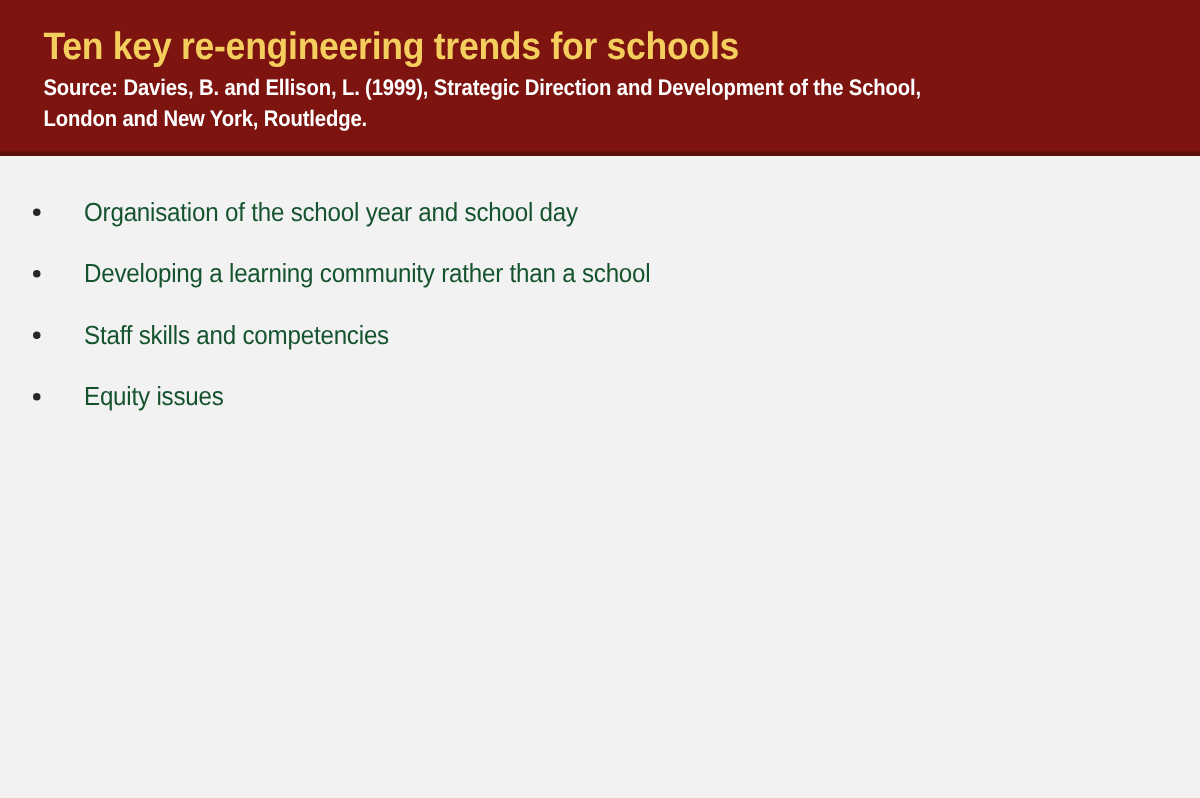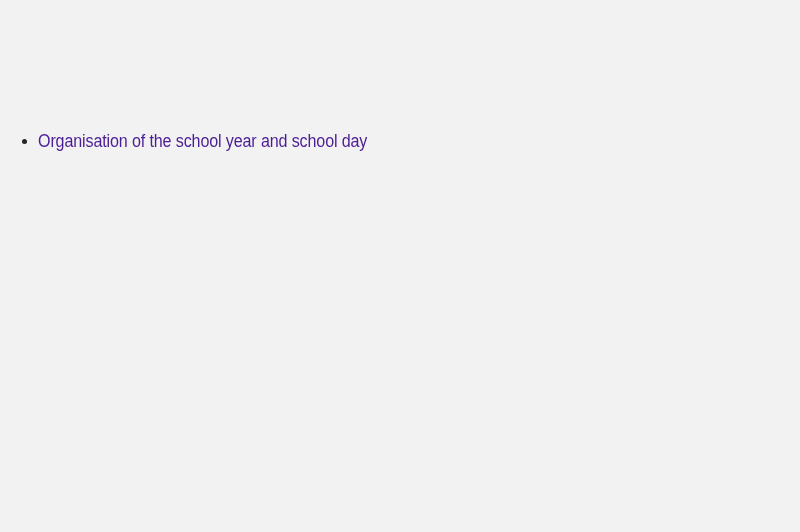--- a/index.html
+++ b/index.html
@@ -80,22 +80,22 @@
   .trend-list {
     list-style: none;
     margin: 0;
     padding: 0;
   }
 
   .trend-item {
     position: relative;
     height: 41px;
     line-height: 41px;
-    padding-left: 38px;
-    color: #4c1d95;
+    padding-left: 56px;
+    color: #14532d;
     font-size: 17.5px;
     font-weight: normal;
     letter-spacing: -0.15px;
     white-space: nowrap;
   }
 
   .trend-bullet {
     position: absolute;
     left: 22px;
     top: 50%;
@@ -110,23 +110,42 @@
     display: inline-block;
     transform: scaleX(0.92);
     transform-origin: left center;
   }
 </style>
 </head>
 <body>
 
 <div class="figure">
 
+  <div class="header">
+    <div class="header-title">Ten key re-engineering trends for schools</div>
+    <div class="header-source">
+      <span class="src-line">Source: Davies, B. and Ellison, L. (1999), Strategic Direction and Development of the School,</span>
+      <span class="src-line">London and New York, Routledge.</span>
+    </div>
+  </div>
 
   <div class="body-area">
     <ul class="trend-list">
       <li class="trend-item">
         <span class="trend-bullet"></span>
         <span class="trend-text">Organisation of the school year and school day</span>
       </li>
+      <li class="trend-item">
+        <span class="trend-bullet"></span>
+        <span class="trend-text">Developing a learning community rather than a school</span>
+      </li>
+      <li class="trend-item">
+        <span class="trend-bullet"></span>
+        <span class="trend-text">Staff skills and competencies</span>
+      </li>
+      <li class="trend-item">
+        <span class="trend-bullet"></span>
+        <span class="trend-text">Equity issues</span>
+      </li>
     </ul>
   </div>
 
 </div>
 
 </body></html>

